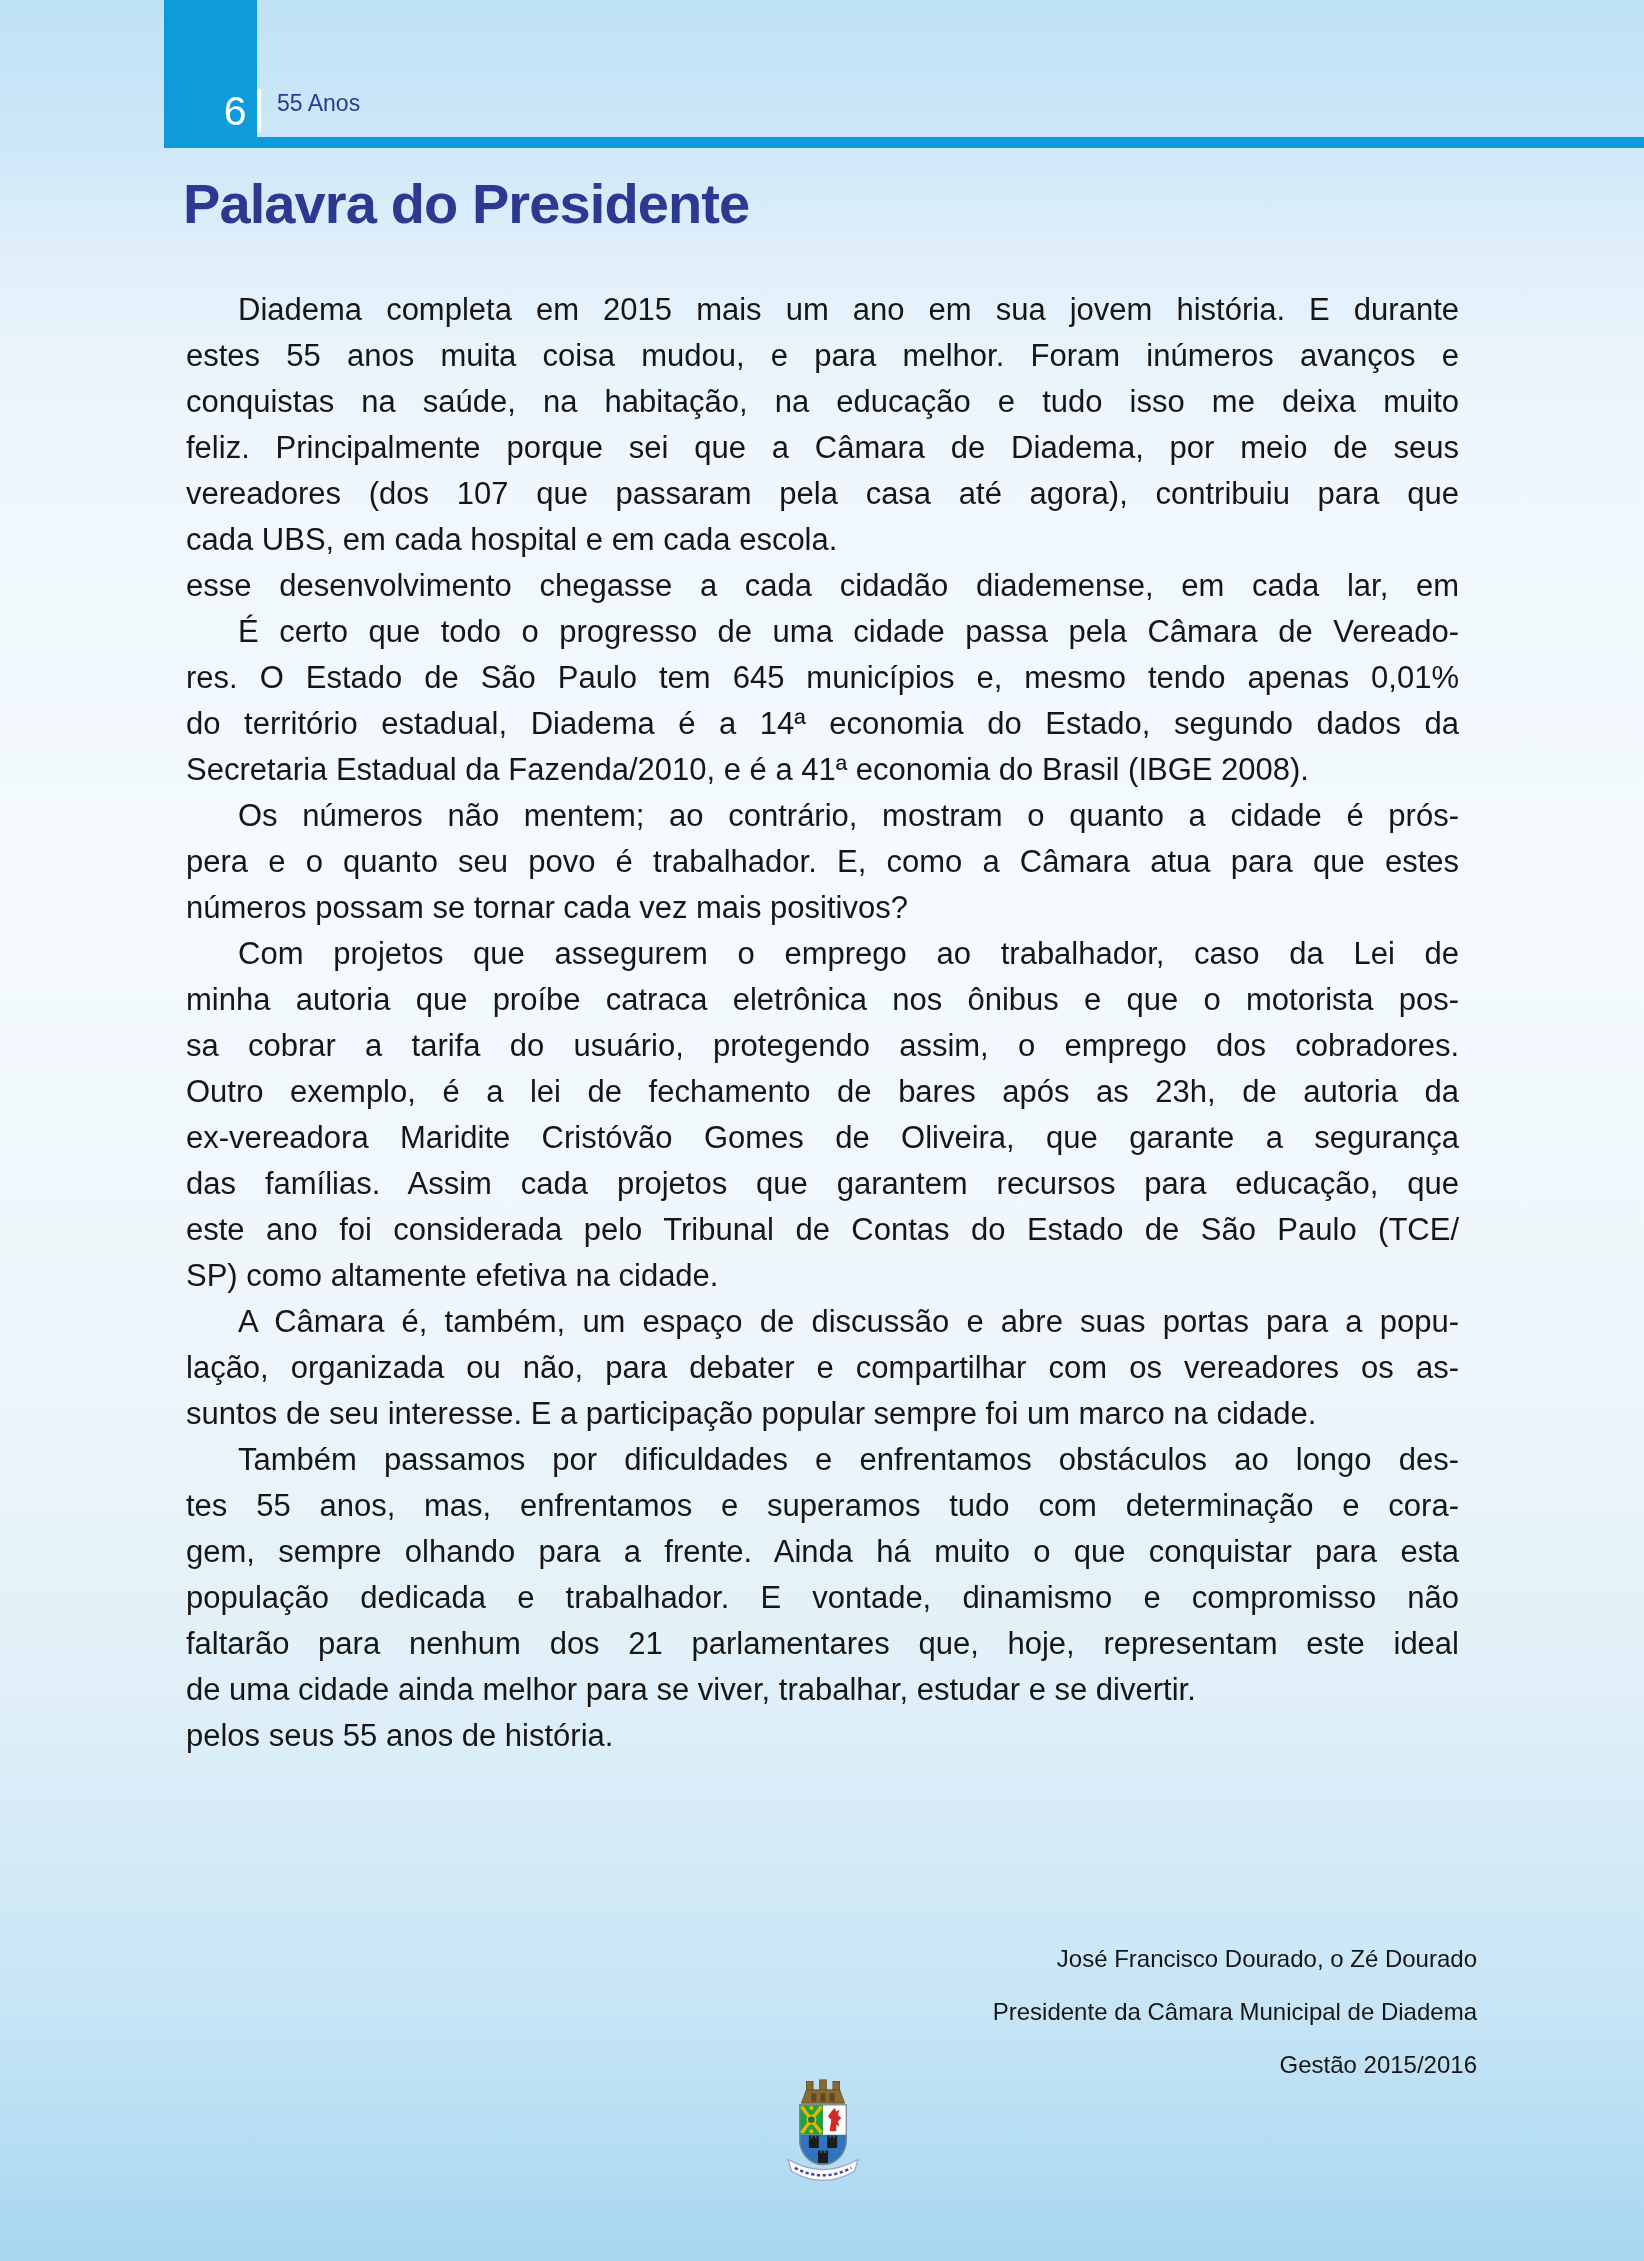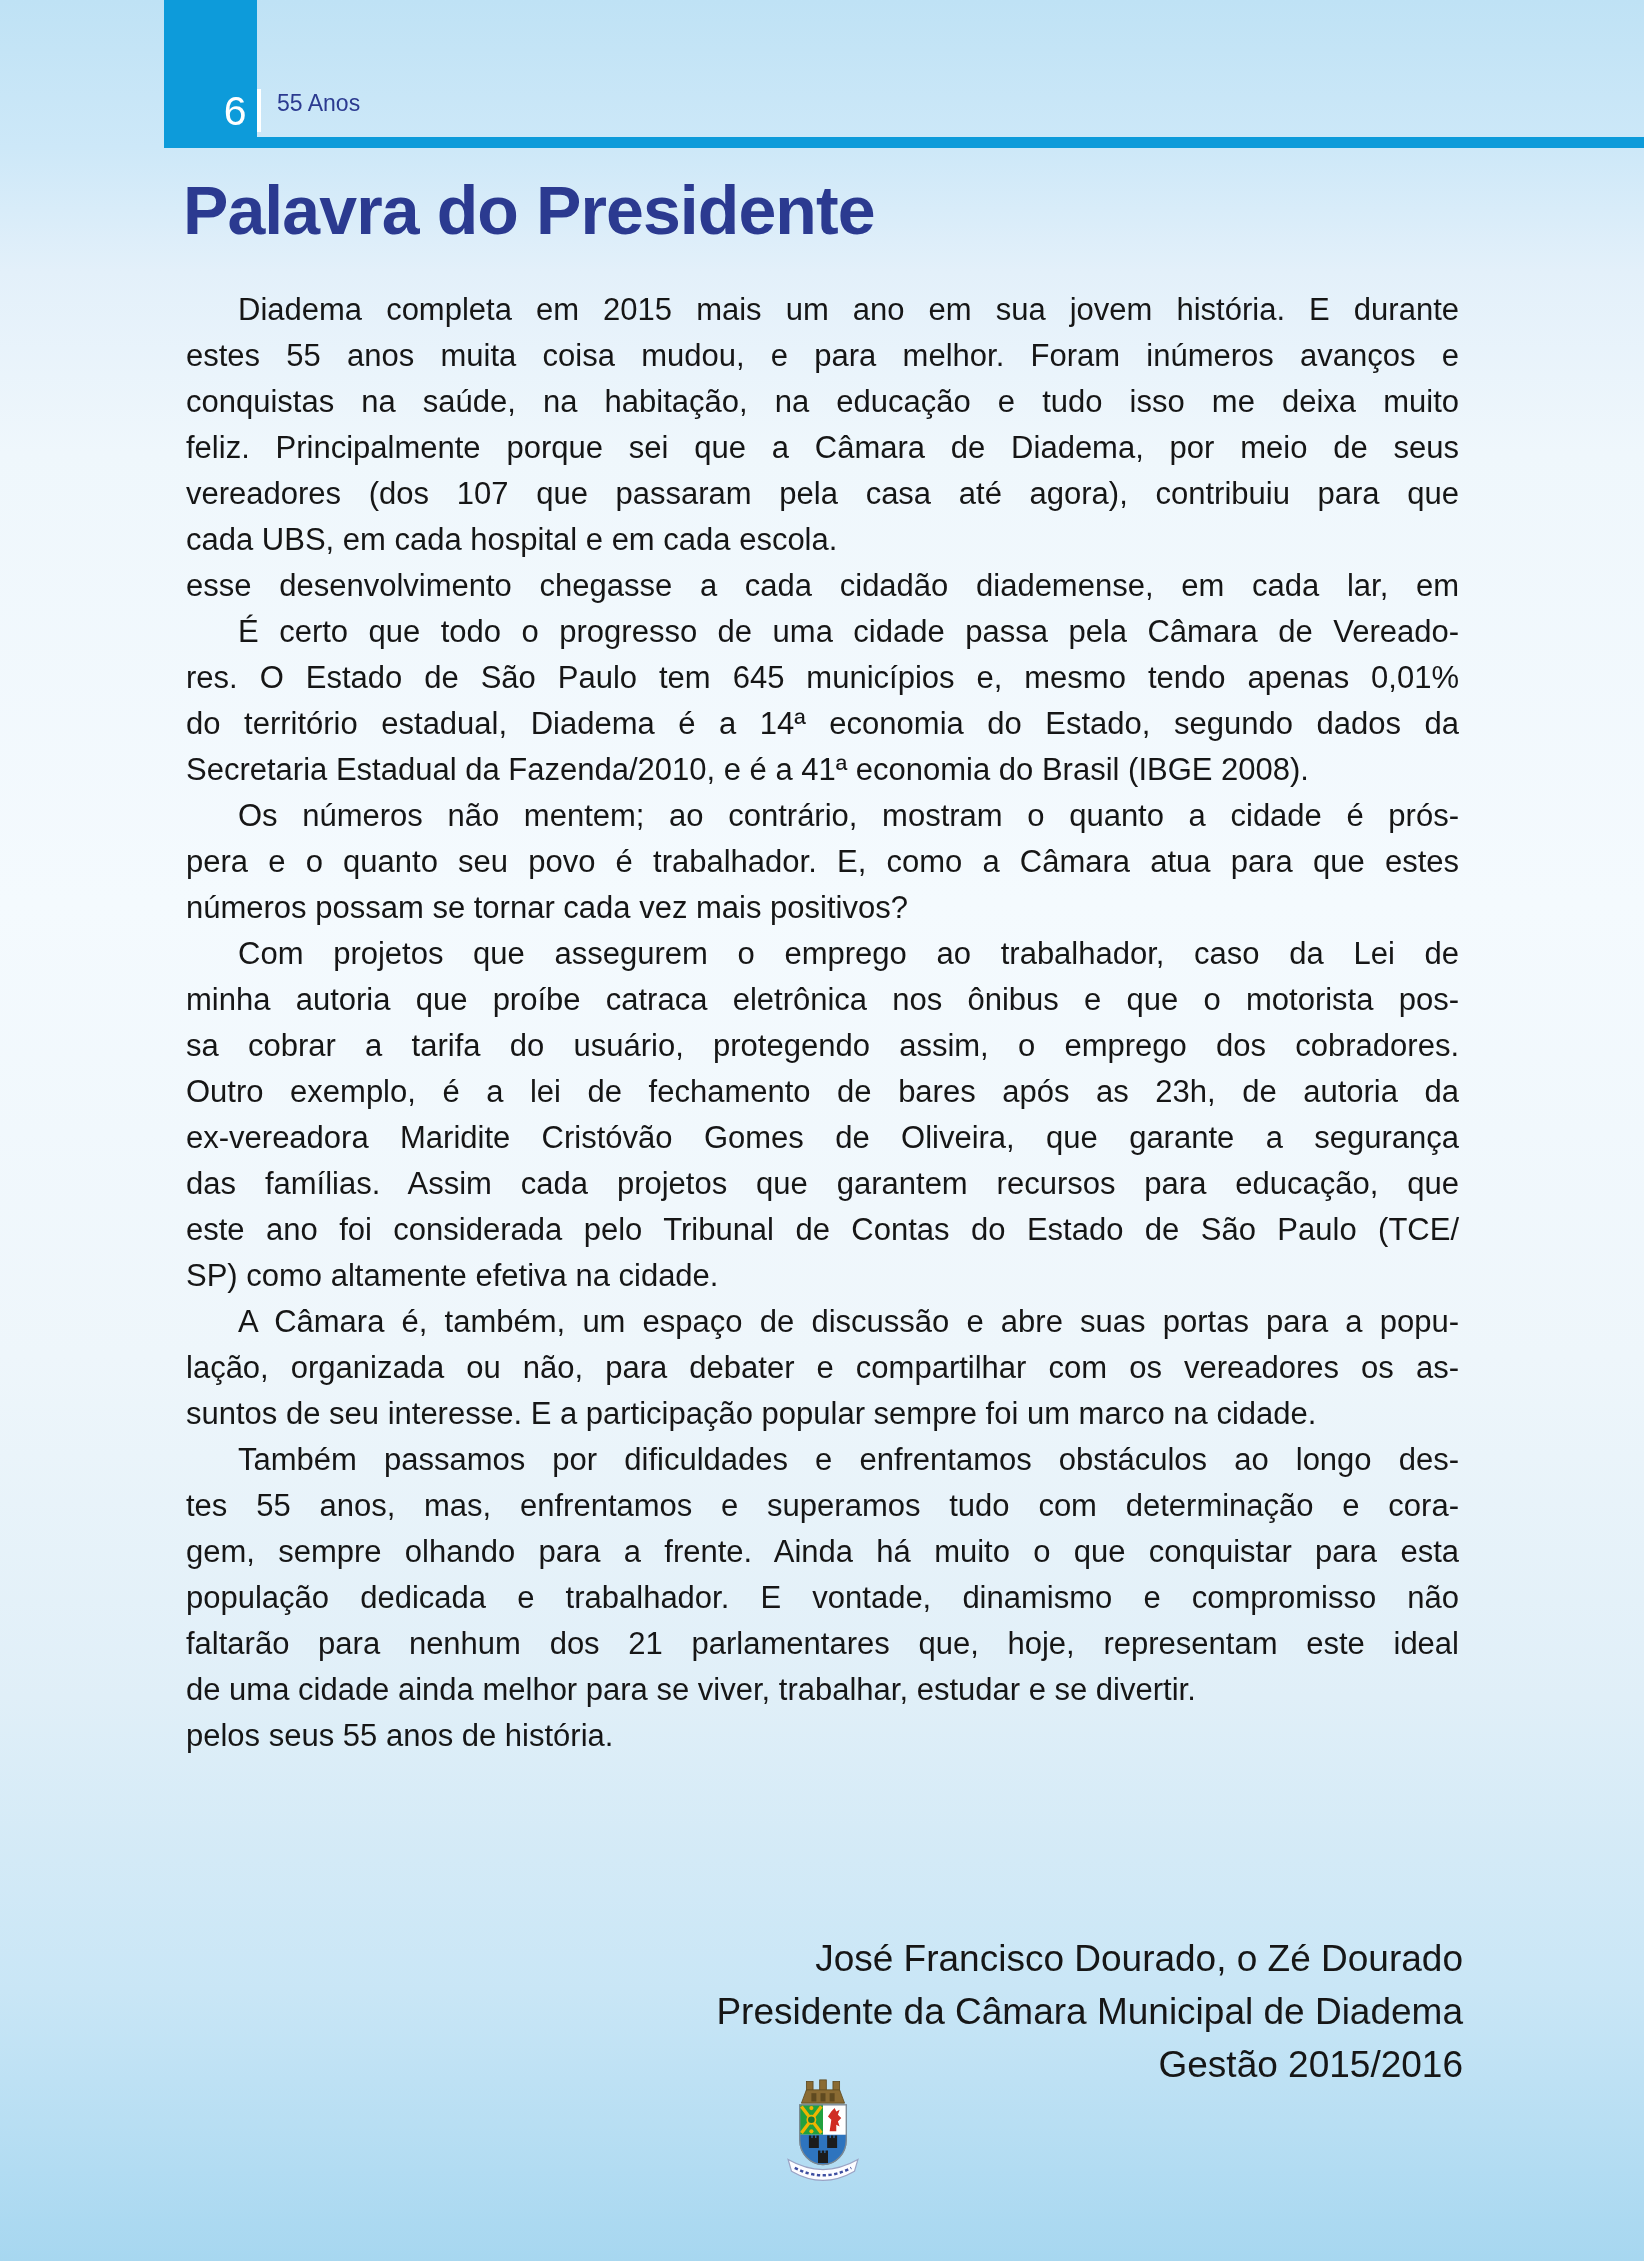--- a/index.html
+++ b/index.html
@@ -31,36 +31,36 @@
     position:absolute;left:277px;top:92px;
     color:#2b3a90;font-size:23px;font-weight:400;line-height:1;
   }
   .header-rule{
     position:absolute;left:257px;top:137px;width:1388px;height:11.3px;
     background:#0d9bda;
   }
   
   .title{
     position:absolute;left:183px;top:170px;margin:0;
-    color:#2b3a90;font-size:68px;font-weight:700;line-height:1.2;
+    color:#2b3a90;font-size:56px;font-weight:700;line-height:1.2;
     letter-spacing:-0.9px;
   }
   .body-text{
     position:absolute;left:186px;top:287px;width:1273px;
     color:#161616;font-size:31px;line-height:46px;
   }
   .line{
     text-align:justify;
     text-align-last:justify;
   }
   .line.last{ text-align-last:left; }
   .line.first{ text-indent:52px; }
   .signature{
-    position:absolute;left:186px;top:1932px;width:1277px;
-    text-align:right;color:#161616;font-size:37px;line-height:53px;
+    position:absolute;left:200px;top:1932px;width:1277px;
+    text-align:right;color:#161616;font-size:24px;line-height:53px;
   }
   
   .crest{
     position:absolute;left:50%;top:2079px;transform:translateX(-50%);
     width:83px;height:118px;
   }
   .crest svg{display:block;width:100%;height:100%;}
 </style>
 </head>
 <body>

